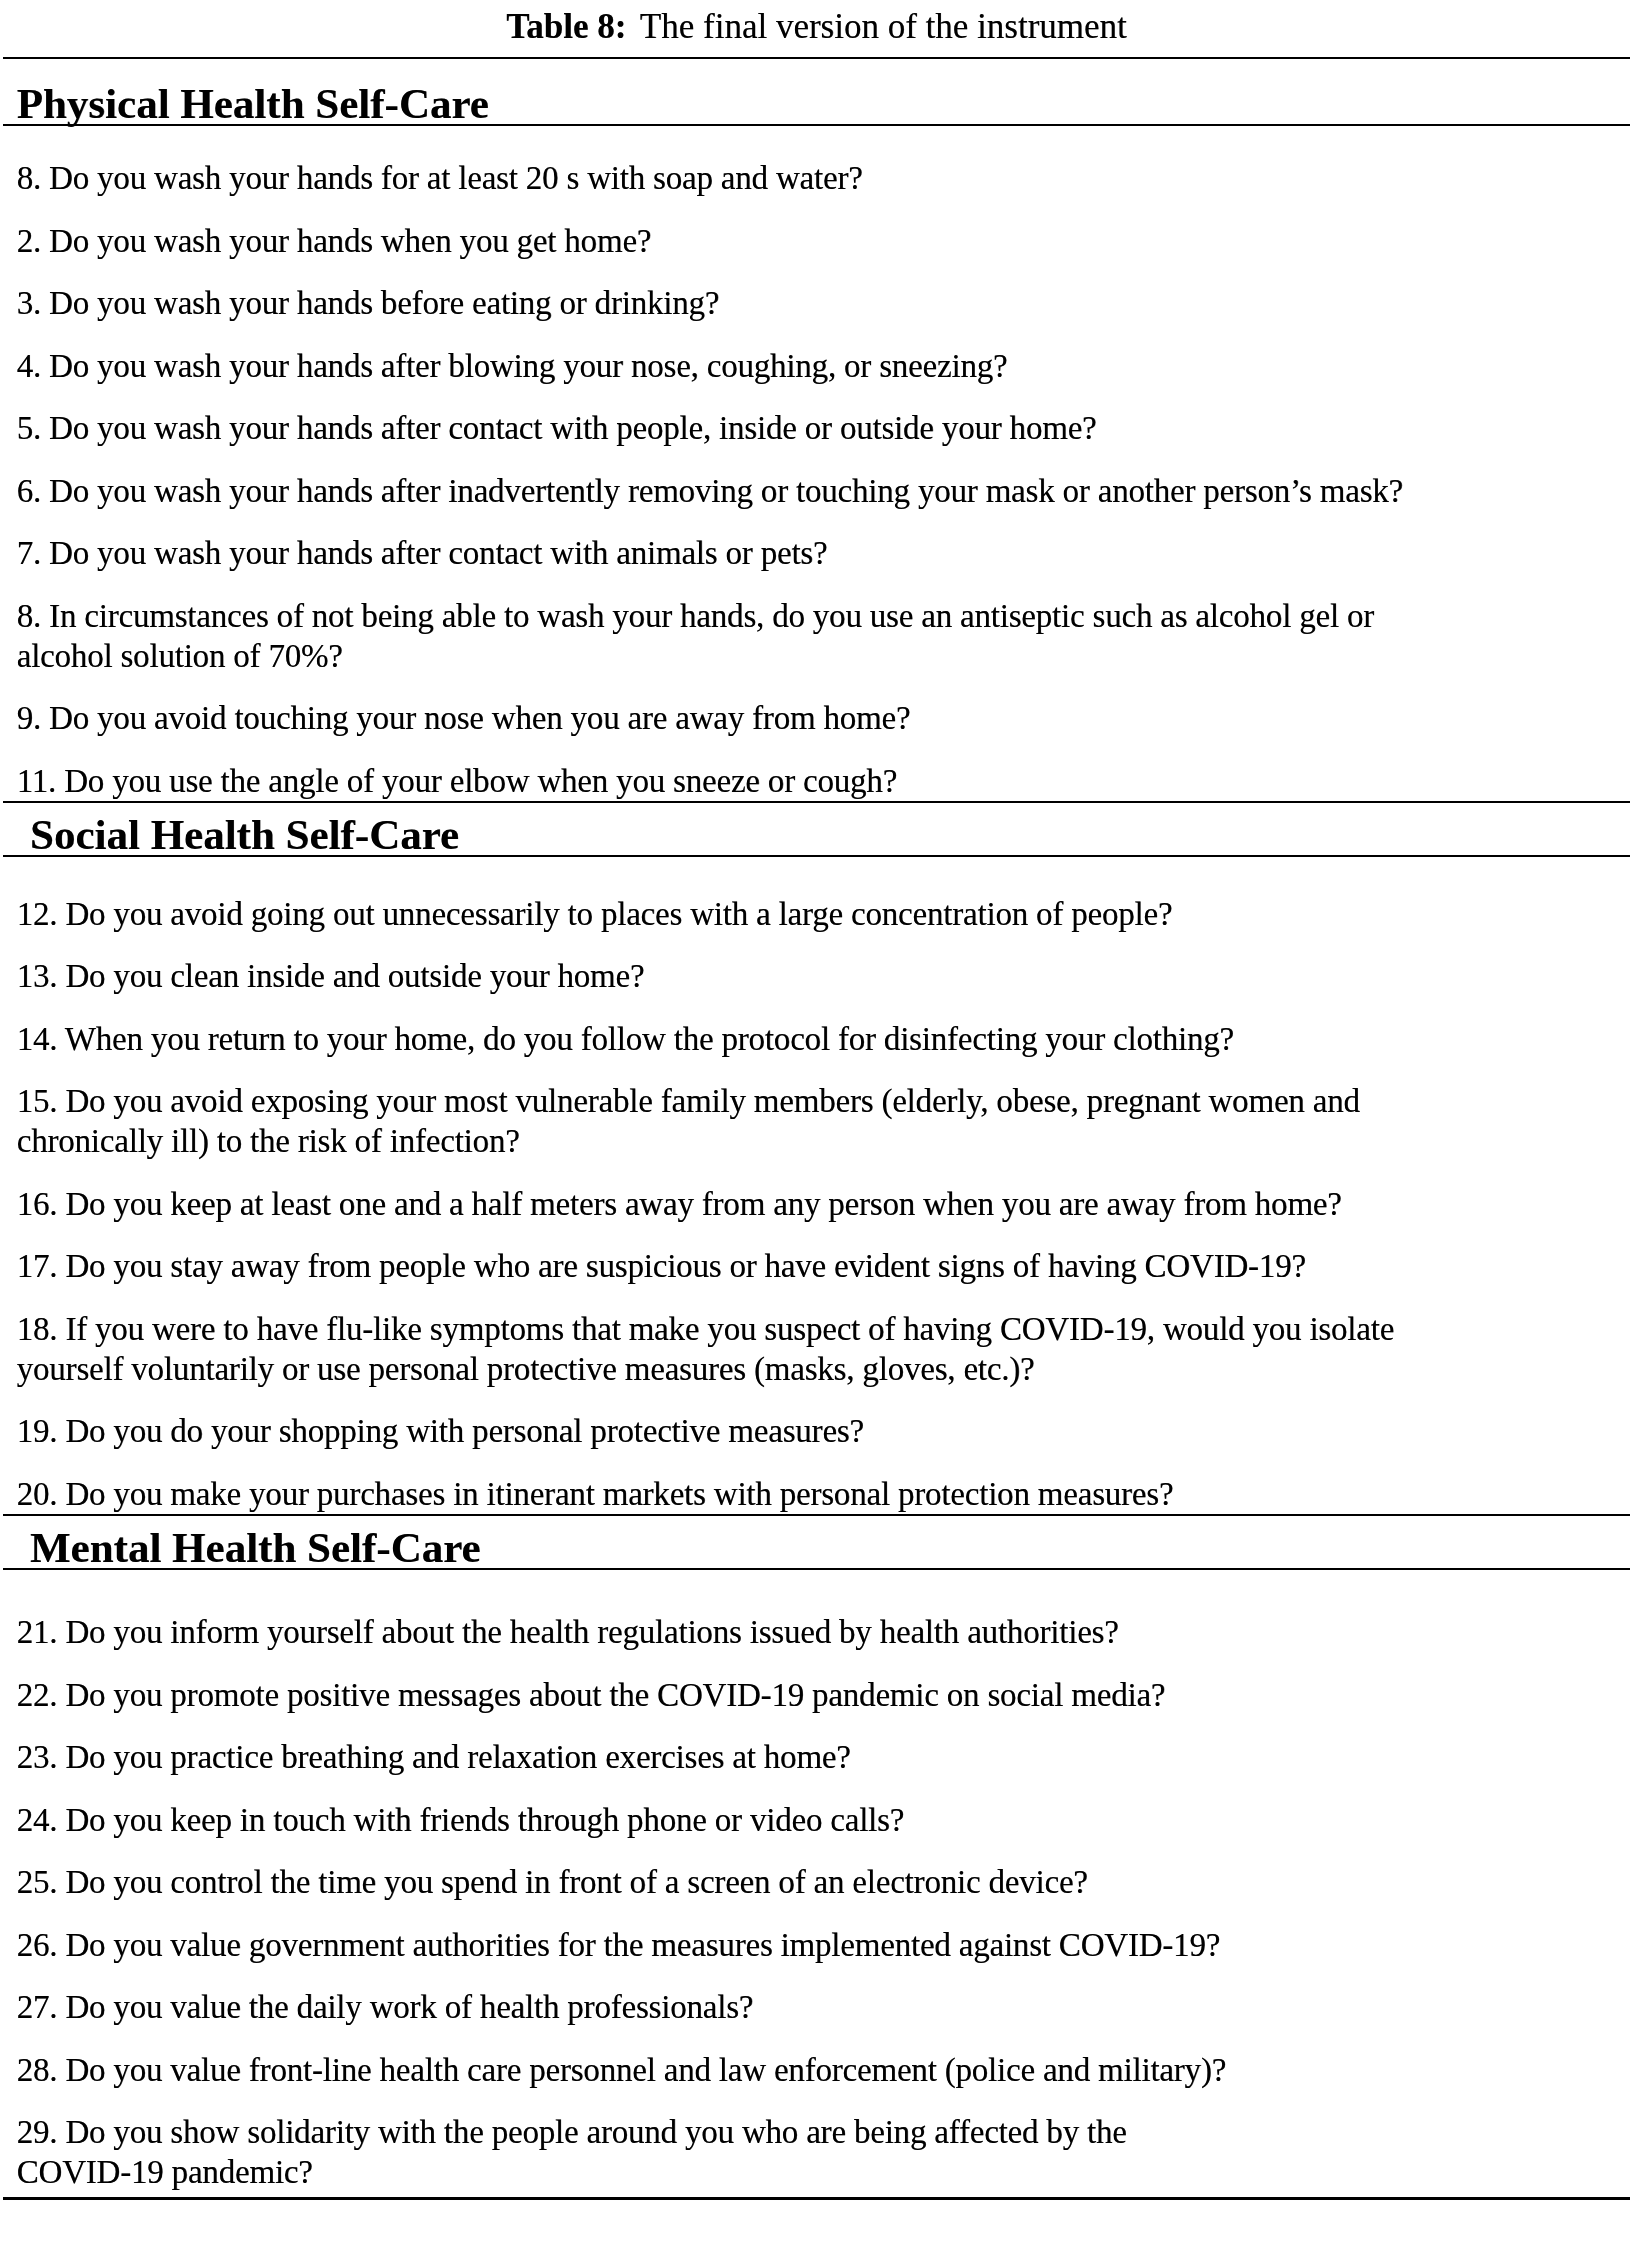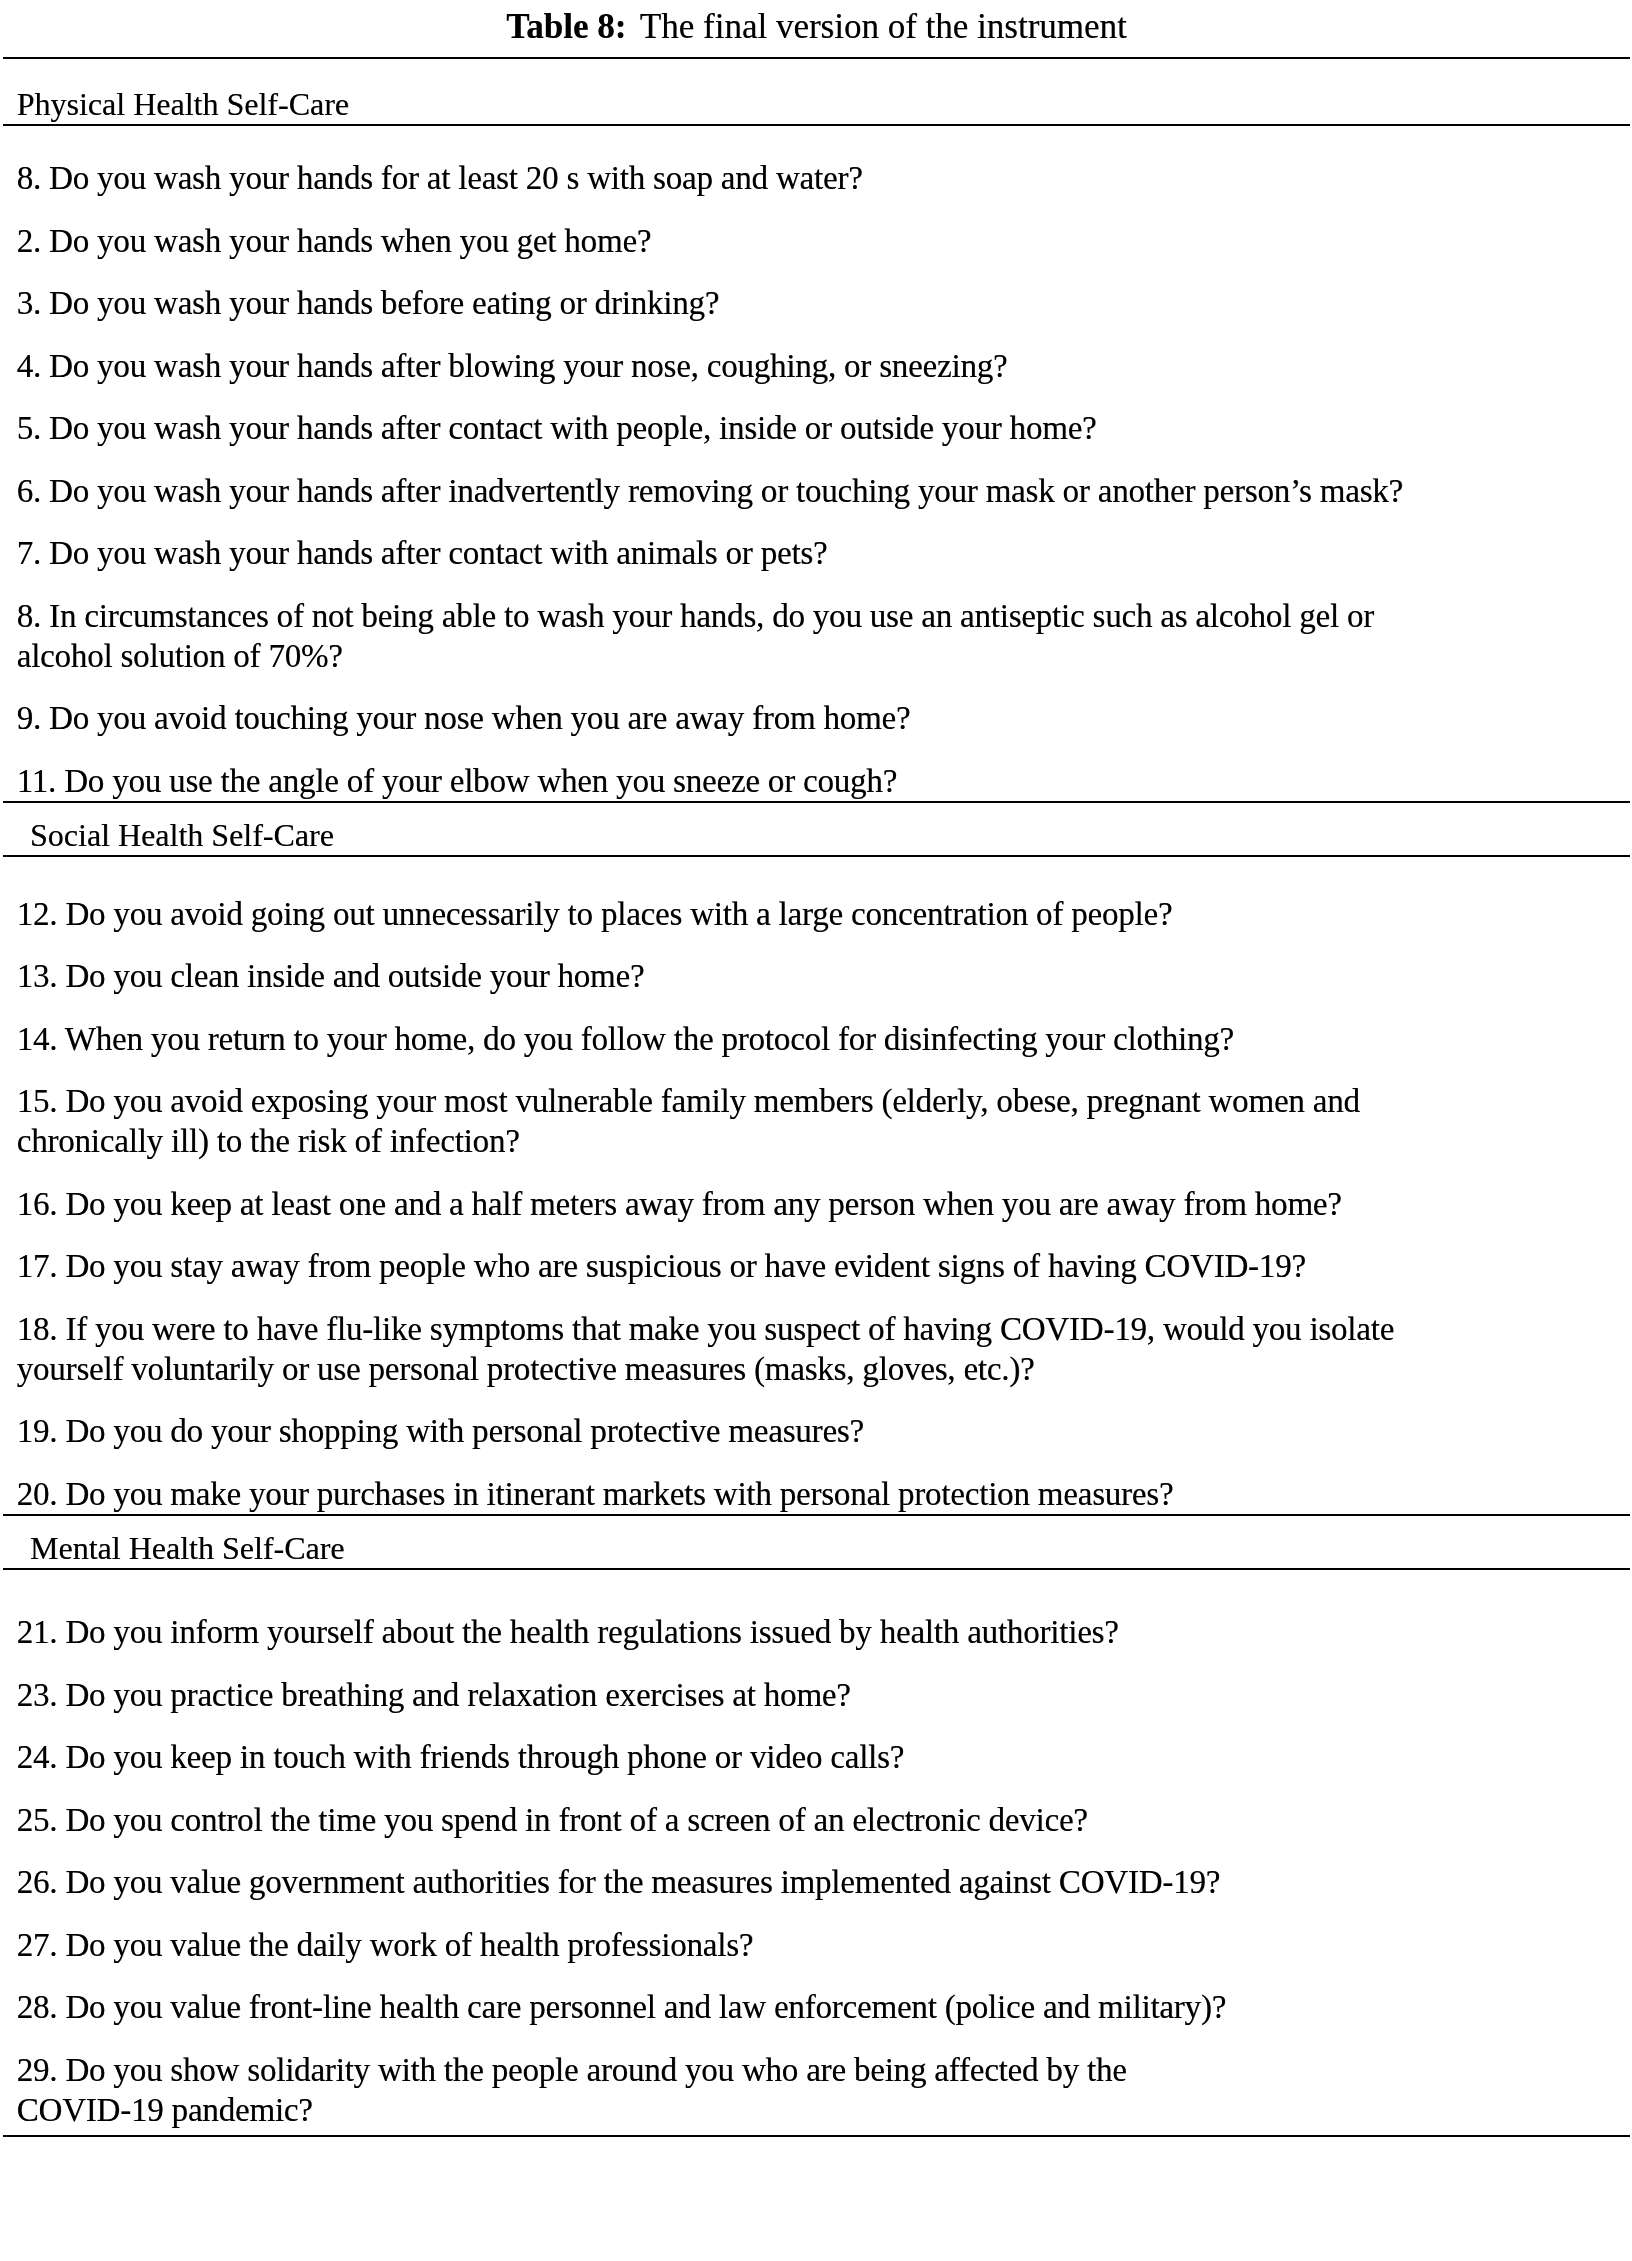--- a/index.html
+++ b/index.html
@@ -32,23 +32,23 @@
   .rule {
     height: 2.5px;
     background: #000000;
     margin: 0 3.3px;
   }
   .rule.top-rule   { margin-top: 10px; }
   .rule.mid-rule   { height: 2.1px; }
   .rule.bottom-rule{ margin-top: 5px; height: 2.5px; }
   .section-heading {
     padding: 0 16.7px;
-    font-size: 32px;
+    font-size: 43px;
     line-height: 40px;
-    font-weight: normal;
+    font-weight: bold;
     text-shadow: 0.3px 0.2px 0 rgba(0,0,0,0.55);
   }
   .section-heading.first { margin-top: 25px; }
   .section-heading.later { margin-top: 12px; padding-left: 30px; }
   .qlist {
     padding: 0 16.7px;
   }
   .qlist.s1 { margin-top: 32px; }
   .qlist.s2 { margin-top: 37px; }
   .qlist.s3 { margin-top: 42px; }
@@ -107,20 +107,21 @@
     <div class="q">19. Do you do your shopping with personal protective measures?</div>
     <div class="q">20. Do you make your purchases in itinerant markets with personal protection measures?</div>
   </div>
 
   <div class="rule mid-rule"></div>
   <div class="section-heading later">Mental Health Self-Care</div>
   <div class="rule mid-rule"></div>
 
   <div class="qlist s3">
     <div class="q">21. Do you inform yourself about the health regulations issued by health authorities?</div>
+    <div class="q">22. Do you promote positive messages about the COVID-19 pandemic on social media?</div>
     <div class="q">23. Do you practice breathing and relaxation exercises at home?</div>
     <div class="q">24. Do you keep in touch with friends through phone or video calls?</div>
     <div class="q">25. Do you control the time you spend in front of a screen of an electronic device?</div>
     <div class="q">26. Do you value government authorities for the measures implemented against COVID-19?</div>
     <div class="q">27. Do you value the daily work of health professionals?</div>
     <div class="q">28. Do you value front-line health care personnel and law enforcement (police and military)?</div>
     <div class="q">29. Do you show solidarity with the people around you who are being affected by the
 COVID-19 pandemic?</div>
   </div>
 

